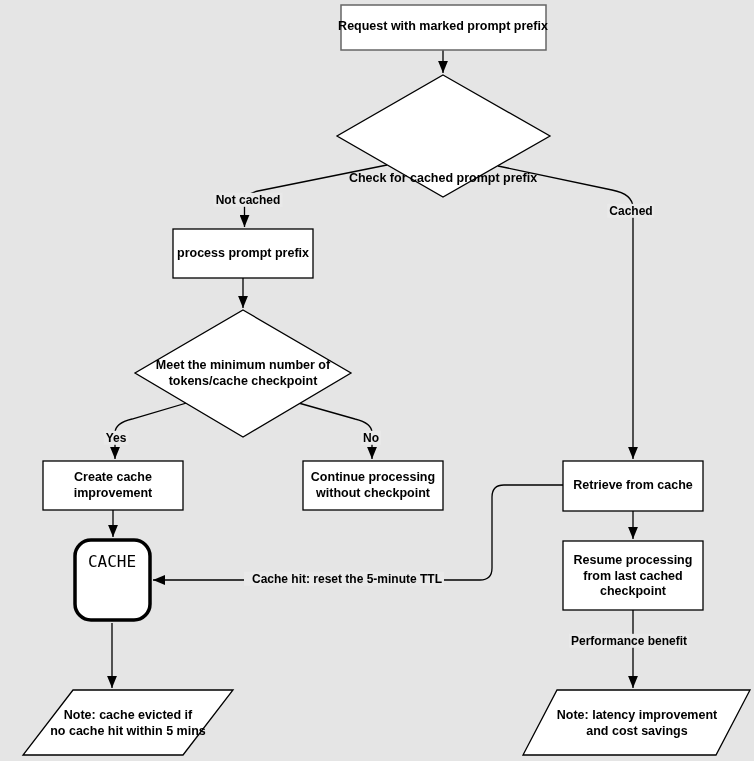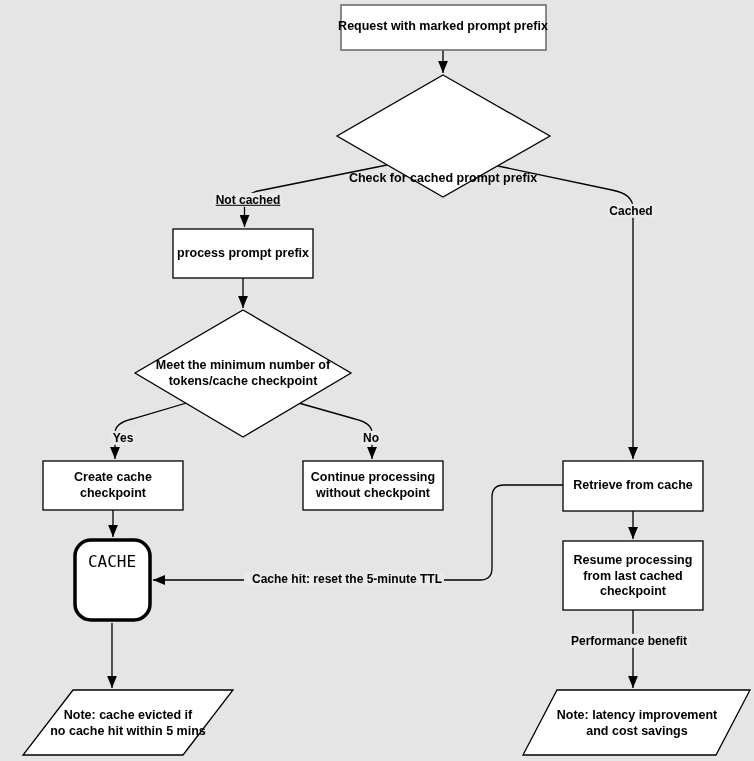--- a/index.html
+++ b/index.html
@@ -79,33 +79,33 @@
     <polygon class="shape" points="73,690 233,690 183,755 23,755"></polygon>
     <polygon class="shape" points="557,690 750,690 716,755 523,755"></polygon>
   </svg>
 
   <div class="node-label" style="left:443px;top:27px;width:210px;">Request with marked prompt prefix</div>
   <div class="node-label" style="left:443px;top:136px;width:200px;margin-top:43px;">Check for cached prompt prefix</div>
   <div class="node-label" style="left:243px;top:254px;width:140px;">process prompt prefix</div>
   <div class="node-label" style="left:243px;top:374px;width:200px;">Meet the minimum number of
 tokens/cache checkpoint</div>
   <div class="node-label" style="left:113px;top:486px;width:140px;">Create cache
-checkpoint</div>
+improvement</div>
   <div class="node-label" style="left:373px;top:486px;width:140px;">Continue processing
 without checkpoint</div>
   <div class="node-label" style="left:633px;top:486px;width:124px;">Retrieve from cache</div>
   <div class="node-label node-label--cache" style="left:112px;top:562px;">CACHE</div>
   <div class="node-label" style="left:633px;top:576px;width:140px;">Resume processing
 from last cached
 checkpoint</div>
   <div class="node-label" style="left:128px;top:724px;width:200px;">Note: cache evicted if
 no cache hit within 5 mins</div>
   <div class="node-label" style="left:637px;top:724px;width:210px;">Note: latency improvement
 and cost savings</div>
 
-  <div class="edge-label" style="left:248px;top:200px;text-decoration:underline;">Not cached</div>
+  <div class="edge-label" style="left:248px;top:200px;">Not cached</div>
   <div class="edge-label" style="left:631px;top:211px;">Cached</div>
-  <div class="edge-label" style="left:123px;top:438px;">Yes</div>
+  <div class="edge-label" style="left:116px;top:438px;">Yes</div>
   <div class="edge-label" style="left:371px;top:438px;">No</div>
   <div class="edge-label" style="left:344px;top:579px;padding-left:8px;">Cache hit: reset the 5-minute TTL</div>
   <div class="edge-label" style="left:629px;top:641px;">Performance benefit</div>
 
 </div>
 
 </body></html>

